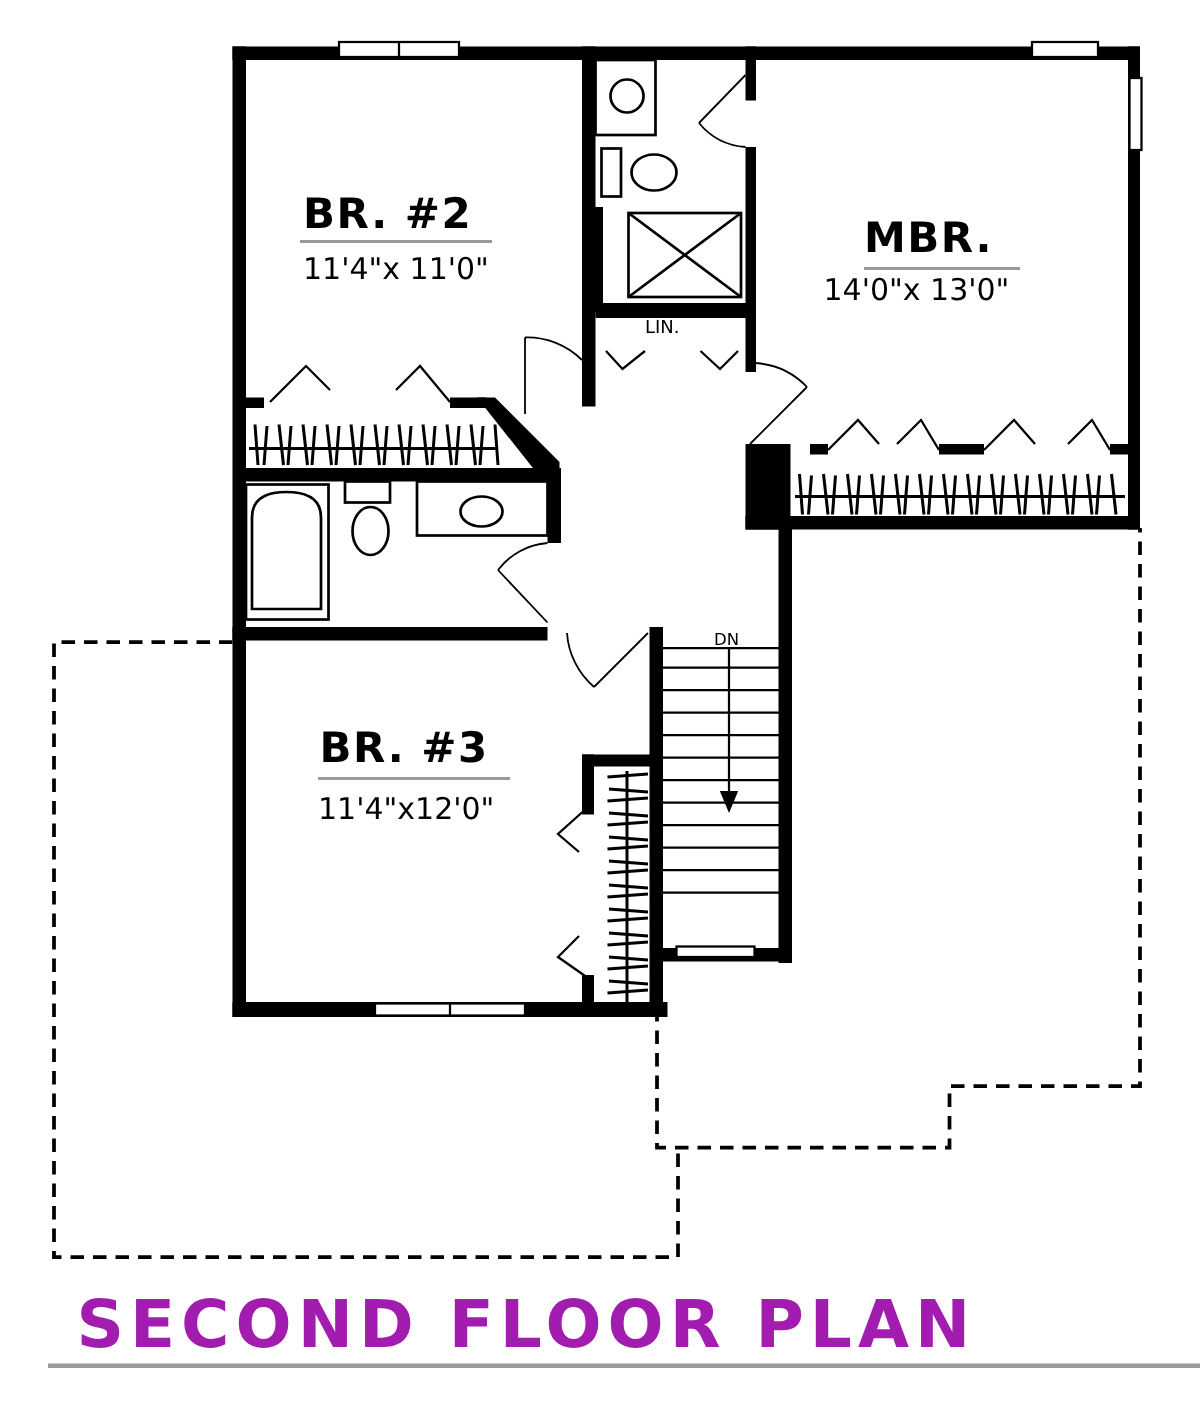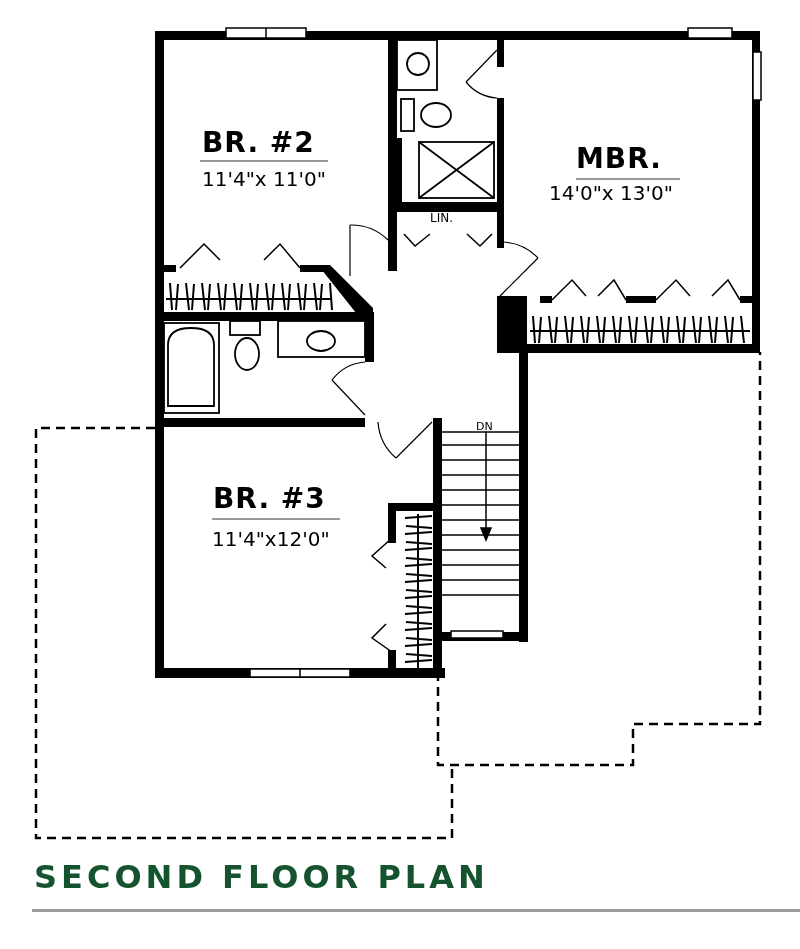--- a/index.html
+++ b/index.html
@@ -2,23 +2,23 @@
 <html><head>
 <meta charset="utf-8">
 <style>
   html, body { margin: 0; padding: 0; background: #ffffff; }
   body { width: 800px; height: 949px; position: relative; overflow: hidden; font-family: "DejaVu Sans", sans-serif; }
   #plan { position: absolute; left: 0; top: 0; width: 800px; height: 949px; }
   .room-name { font-family: "DejaVu Sans", sans-serif; font-weight: bold; fill: #000; letter-spacing: 1px; }
   .room-dim { font-family: "DejaVu Sans", sans-serif; fill: #000; }
   .small-label { font-family: "DejaVu Sans", sans-serif; fill: #000; }
   .title {
-    position: absolute; left: 34px; top: 858px;
-    font-family: "DejaVu Sans", sans-serif; font-size: 32px; font-weight: bold;
-    letter-spacing: 4px; color: #14532d;
+    position: absolute; left: 51px; top: 858px;
+    font-family: "DejaVu Sans", sans-serif; font-size: 44px; font-weight: bold;
+    letter-spacing: 4px; color: #a21caf;
   }
   .title-rule { position: absolute; left: 32px; top: 909px; width: 768px; height: 3px; background: #9a9a9a; }
 </style>
 </head>
 <body>
 
 <svg id="plan" viewBox="0 0 800 949" xmlns="http://www.w3.org/2000/svg">
 
   <g fill="none" stroke="#000" stroke-width="2.5" stroke-dasharray="9,6">
     <polyline points="155,428 36,428 36,838 452,838 452,765"></polyline>

